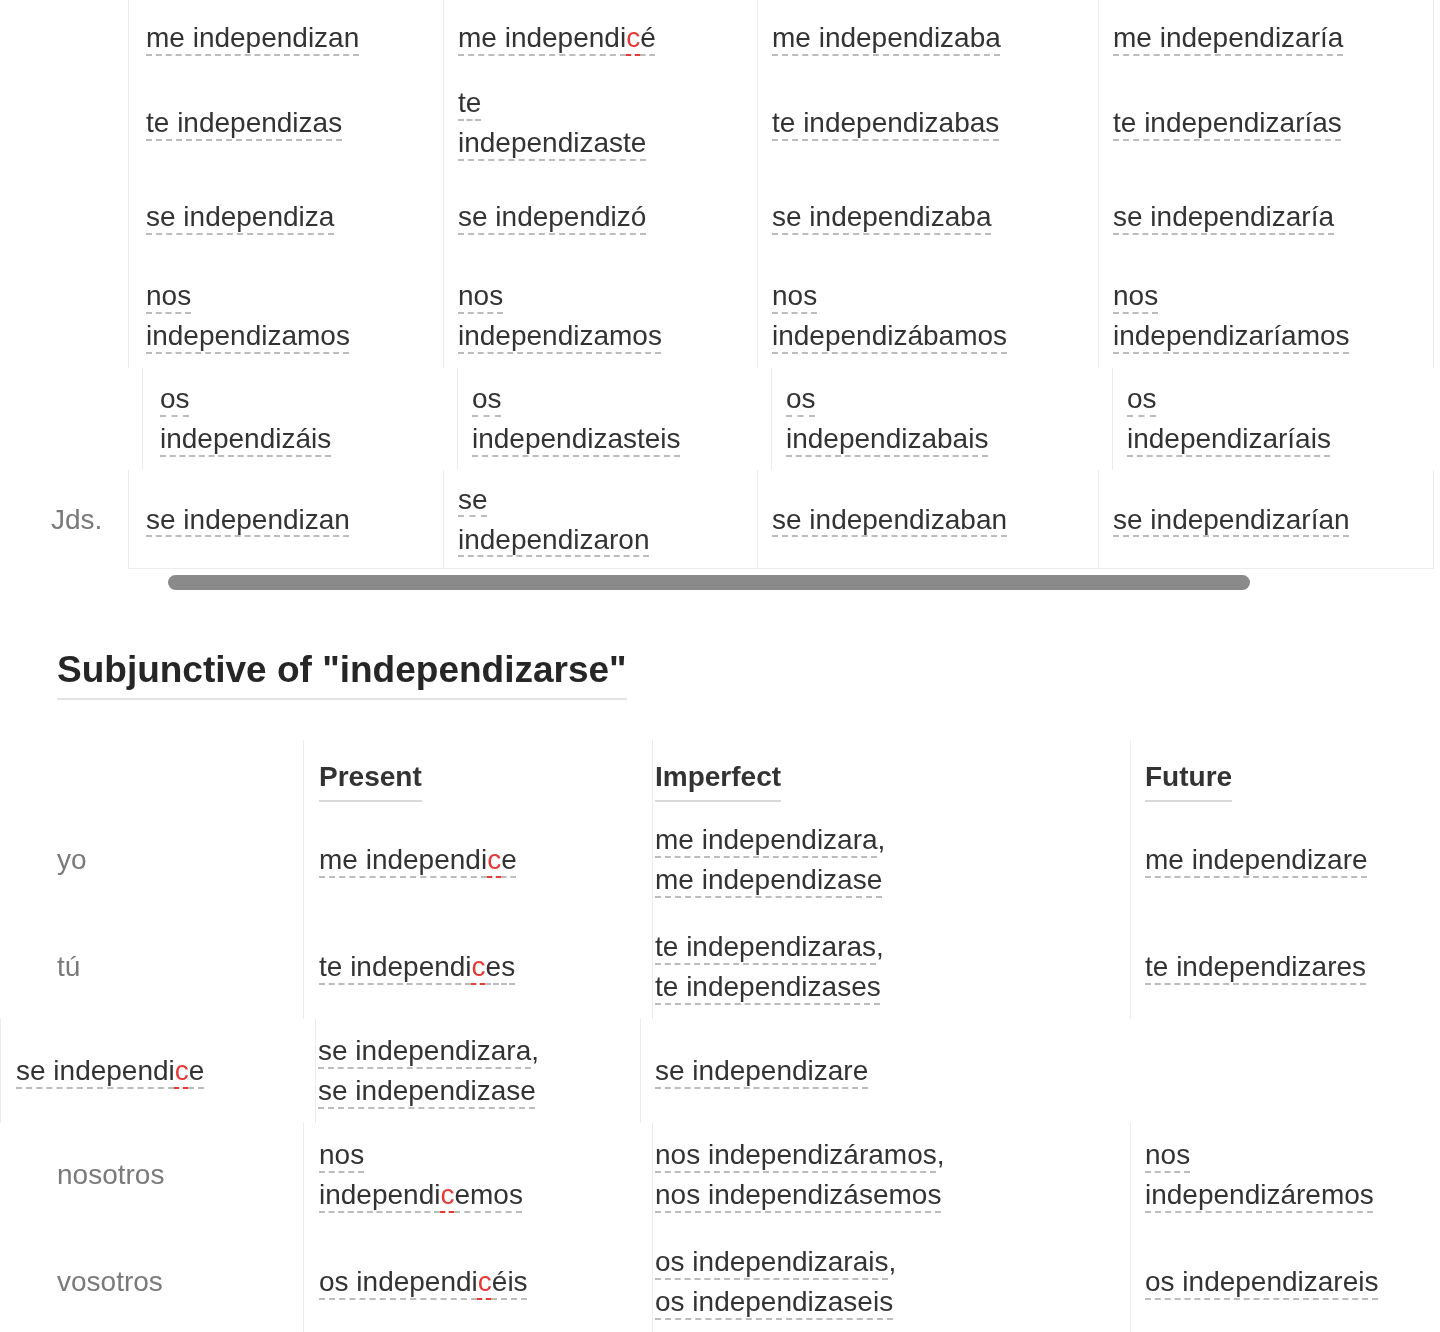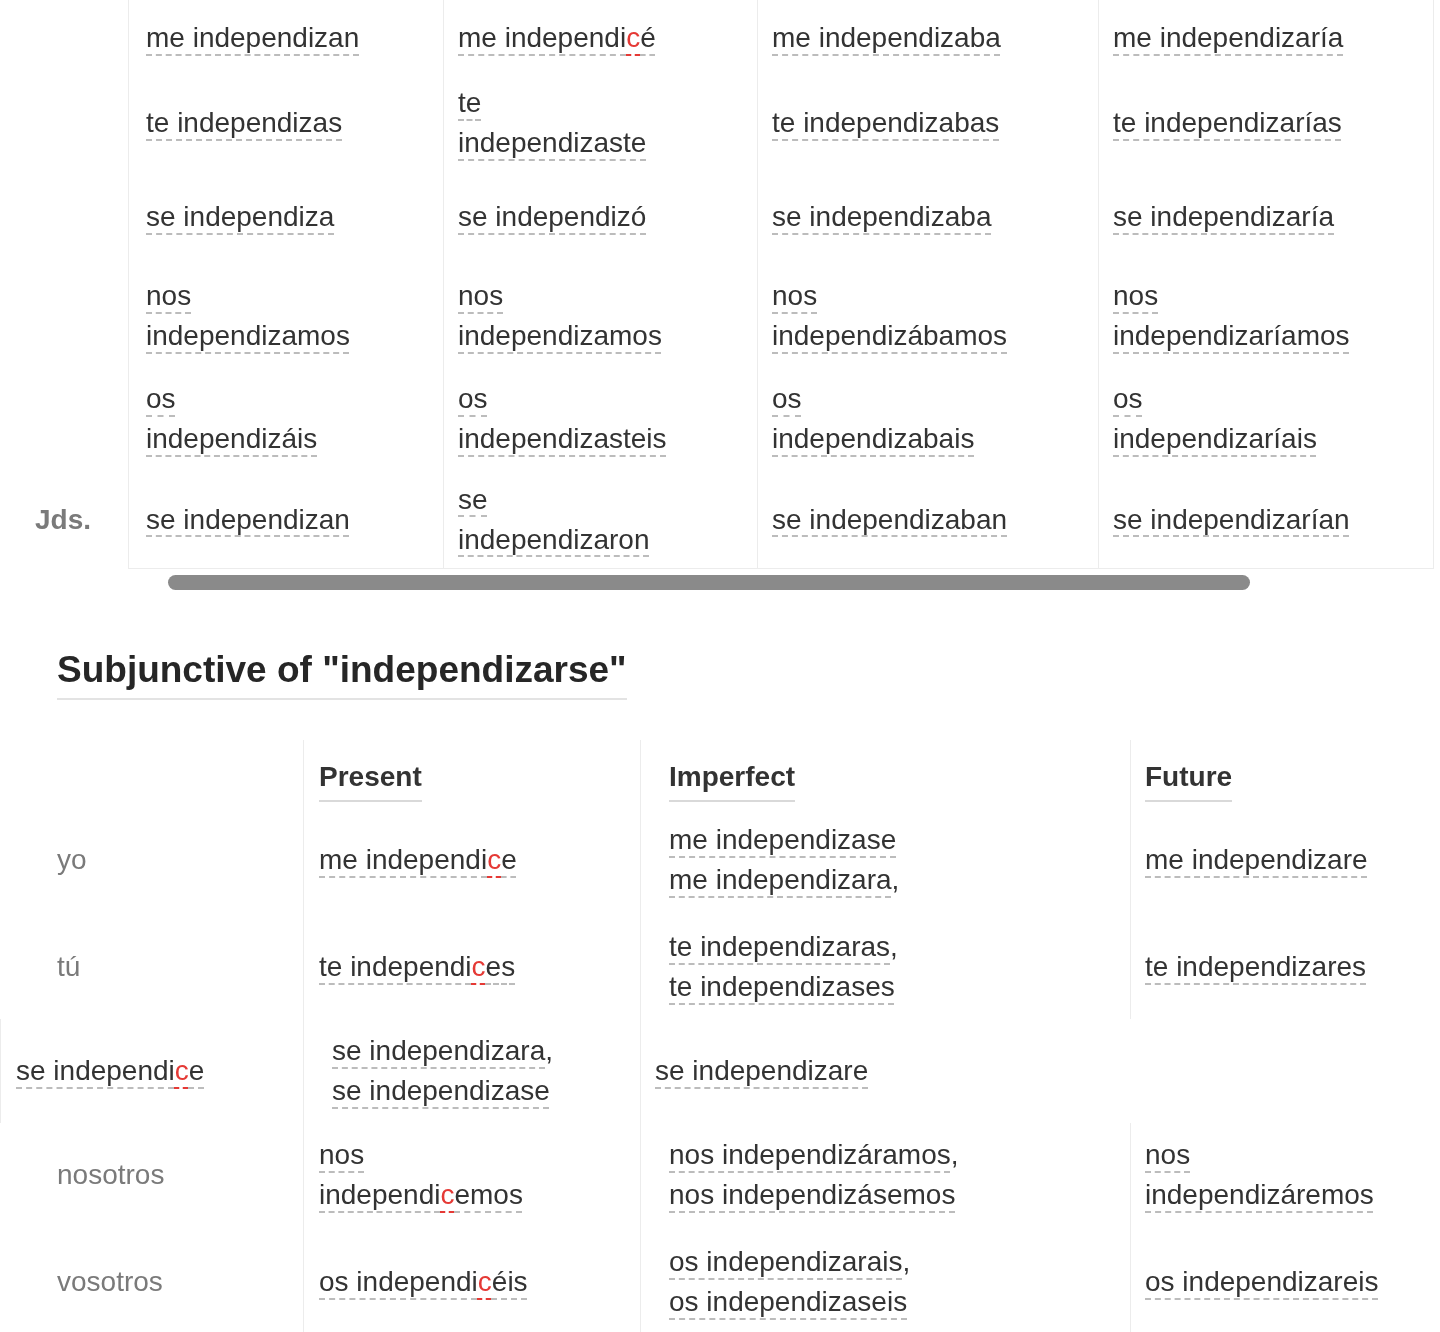--- a/index.html
+++ b/index.html
@@ -15,28 +15,28 @@
   .trow { display:grid; grid-template-columns:128px 315px 314px 341px 335px 7px; }
   .srow { display:grid; grid-template-columns:303px 337px 490px 310px; }
   .cell {
     border-left:1px solid #ececec;
     display:flex; flex-direction:column; justify-content:center; align-items:flex-start;
     padding:0 20px 0 14px;
   }
   .trow .cell.c1 { padding-left:17px; }
   .trow .cell.lbl, .srow .cell.lbl { border-left:none; }
   .trow .cell.edge { border-left:1px solid #ececec; padding:0; }
-  .trow .cell.lbl { padding-left:35px;font-weight:bold; }
+  .trow .cell.lbl { padding-left:51px; }
   .srow .cell.lbl { padding-left:57px; }
   .srow .cell.present { padding-left:15px; }
-  .srow .cell.imperfect { padding-left:28px; }
+  .srow .cell.imperfect { padding-left:2px;margin-left:12px; }
   .srow .cell.future { }
 
   .r1 { min-height:76px; } .r2 { min-height:94px; } .r3 { min-height:94px; }
-  .r4 { min-height:104px; } .r5 { min-height:102px; } .r6 { min-height:99px; }
+  .r4 { min-height:104px; } .r5 { min-height:102px;margin-left:14px; } .r6 { min-height:99px; }
   .hh { min-height:65px; } .sr1 { min-height:110px; } .sr2 { min-height:104px; }
   .sr3 { min-height:104px; } .sr4 { min-height:104px; } .sr5 { min-height:110px; }
 
   .plabel { color:#7a7a7a; }
 
   .line { display:block; white-space:nowrap; }
   .seg {
     text-decoration-line:underline; text-decoration-style:dashed;
     text-decoration-color:#bcbcbc; text-decoration-thickness:2px;
     text-underline-offset:7px;
@@ -209,22 +209,22 @@
   </div>
 
   <div class="srow sr1">
     <div class="cell lbl">
         <span class="plabel">yo</span>
       </div>
     <div class="cell present">
       <div class="line"><span class="seg">me independi</span><span class="seg hot">c</span><span class="seg">e</span></div>
     </div>
     <div class="cell imperfect">
+      <div class="line"><span class="seg">me independizara</span><span class="suffix">,</span></div>
       <div class="line"><span class="seg">me independizase</span></div>
-      <div class="line"><span class="seg">me independizara</span><span class="suffix">,</span></div>
     </div>
     <div class="cell future">
       <div class="line"><span class="seg">me independizare</span></div>
     </div>
   </div>
 
   <div class="srow sr2">
     <div class="cell lbl">
         <span class="plabel">tú</span>
       </div>

